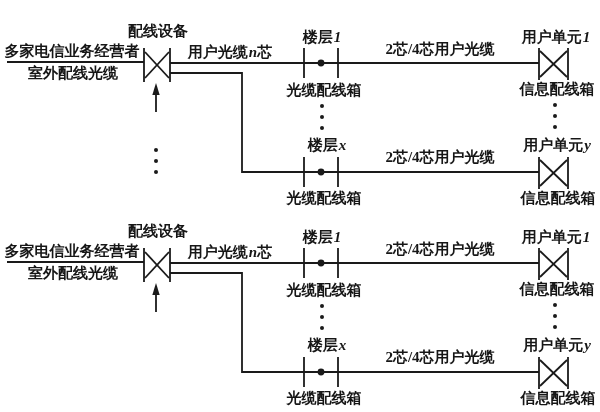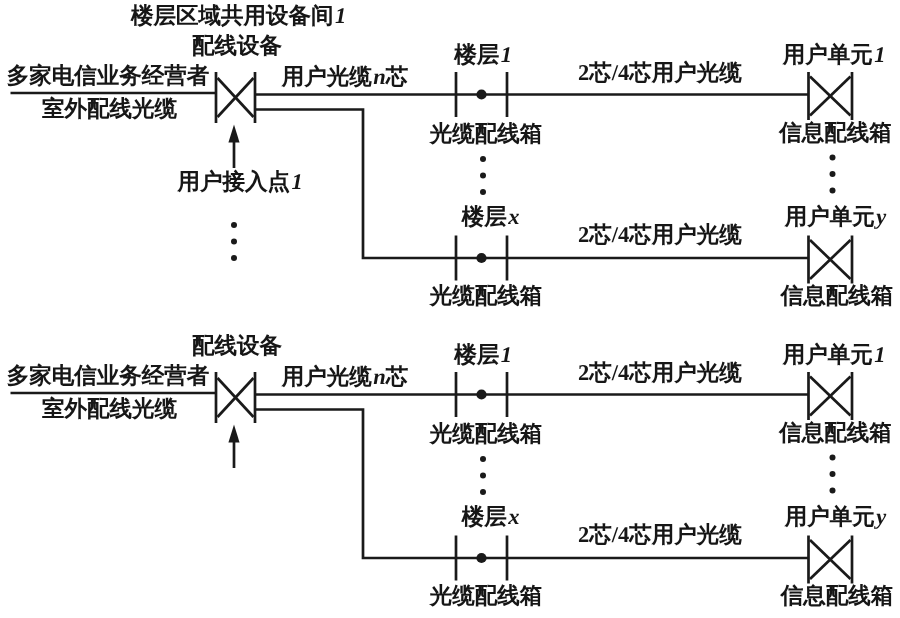--- a/index.html
+++ b/index.html
@@ -81,26 +81,24 @@
 
     <use href="#grp-symbols" y="200"></use>
 
     <g fill="#1a1a1a" stroke="none">
       <circle cx="156" cy="150" r="2"></circle>
         <circle cx="156" cy="161" r="2"></circle>
         <circle cx="156" cy="172" r="2"></circle>
     </g>
   </svg>
 
-  <div class="lbl" style="left:159px; top:4px"><span>楼层区域共用设备间</span><span class="var">1</span></div>
   <div class="lbl" style="left:158px; top:24px">配线设备</div>
   <div class="lbl" style="left:72px;  top:44px">多家电信业务经营者</div>
   <div class="lbl" style="left:73px;  top:66px">室外配线光缆</div>
   <div class="lbl" style="left:230px; top:45px"><span>用户光缆</span><span class="var">n</span><span>芯</span></div>
-  <div class="lbl" style="left:160px; top:115px"><span>用户接入点</span><span class="var">1</span></div>
 
   <div class="lbl" style="left:322px; top:30px"><span>楼层</span><span class="var">1</span></div>
   <div class="lbl" style="left:440px; top:42px">2芯/4芯用户光缆</div>
   <div class="lbl" style="left:556px; top:30px"><span>用户单元</span><span class="var">1</span></div>
   <div class="lbl" style="left:324px; top:83px">光缆配线箱</div>
   <div class="lbl" style="left:557px; top:82px">信息配线箱</div>
 
   <div class="lbl" style="left:327px; top:138px"><span>楼层</span><span class="var">x</span></div>
   <div class="lbl" style="left:440px; top:150px">2芯/4芯用户光缆</div>
   <div class="lbl" style="left:557px; top:138px"><span>用户单元</span><span class="var">y</span></div>

